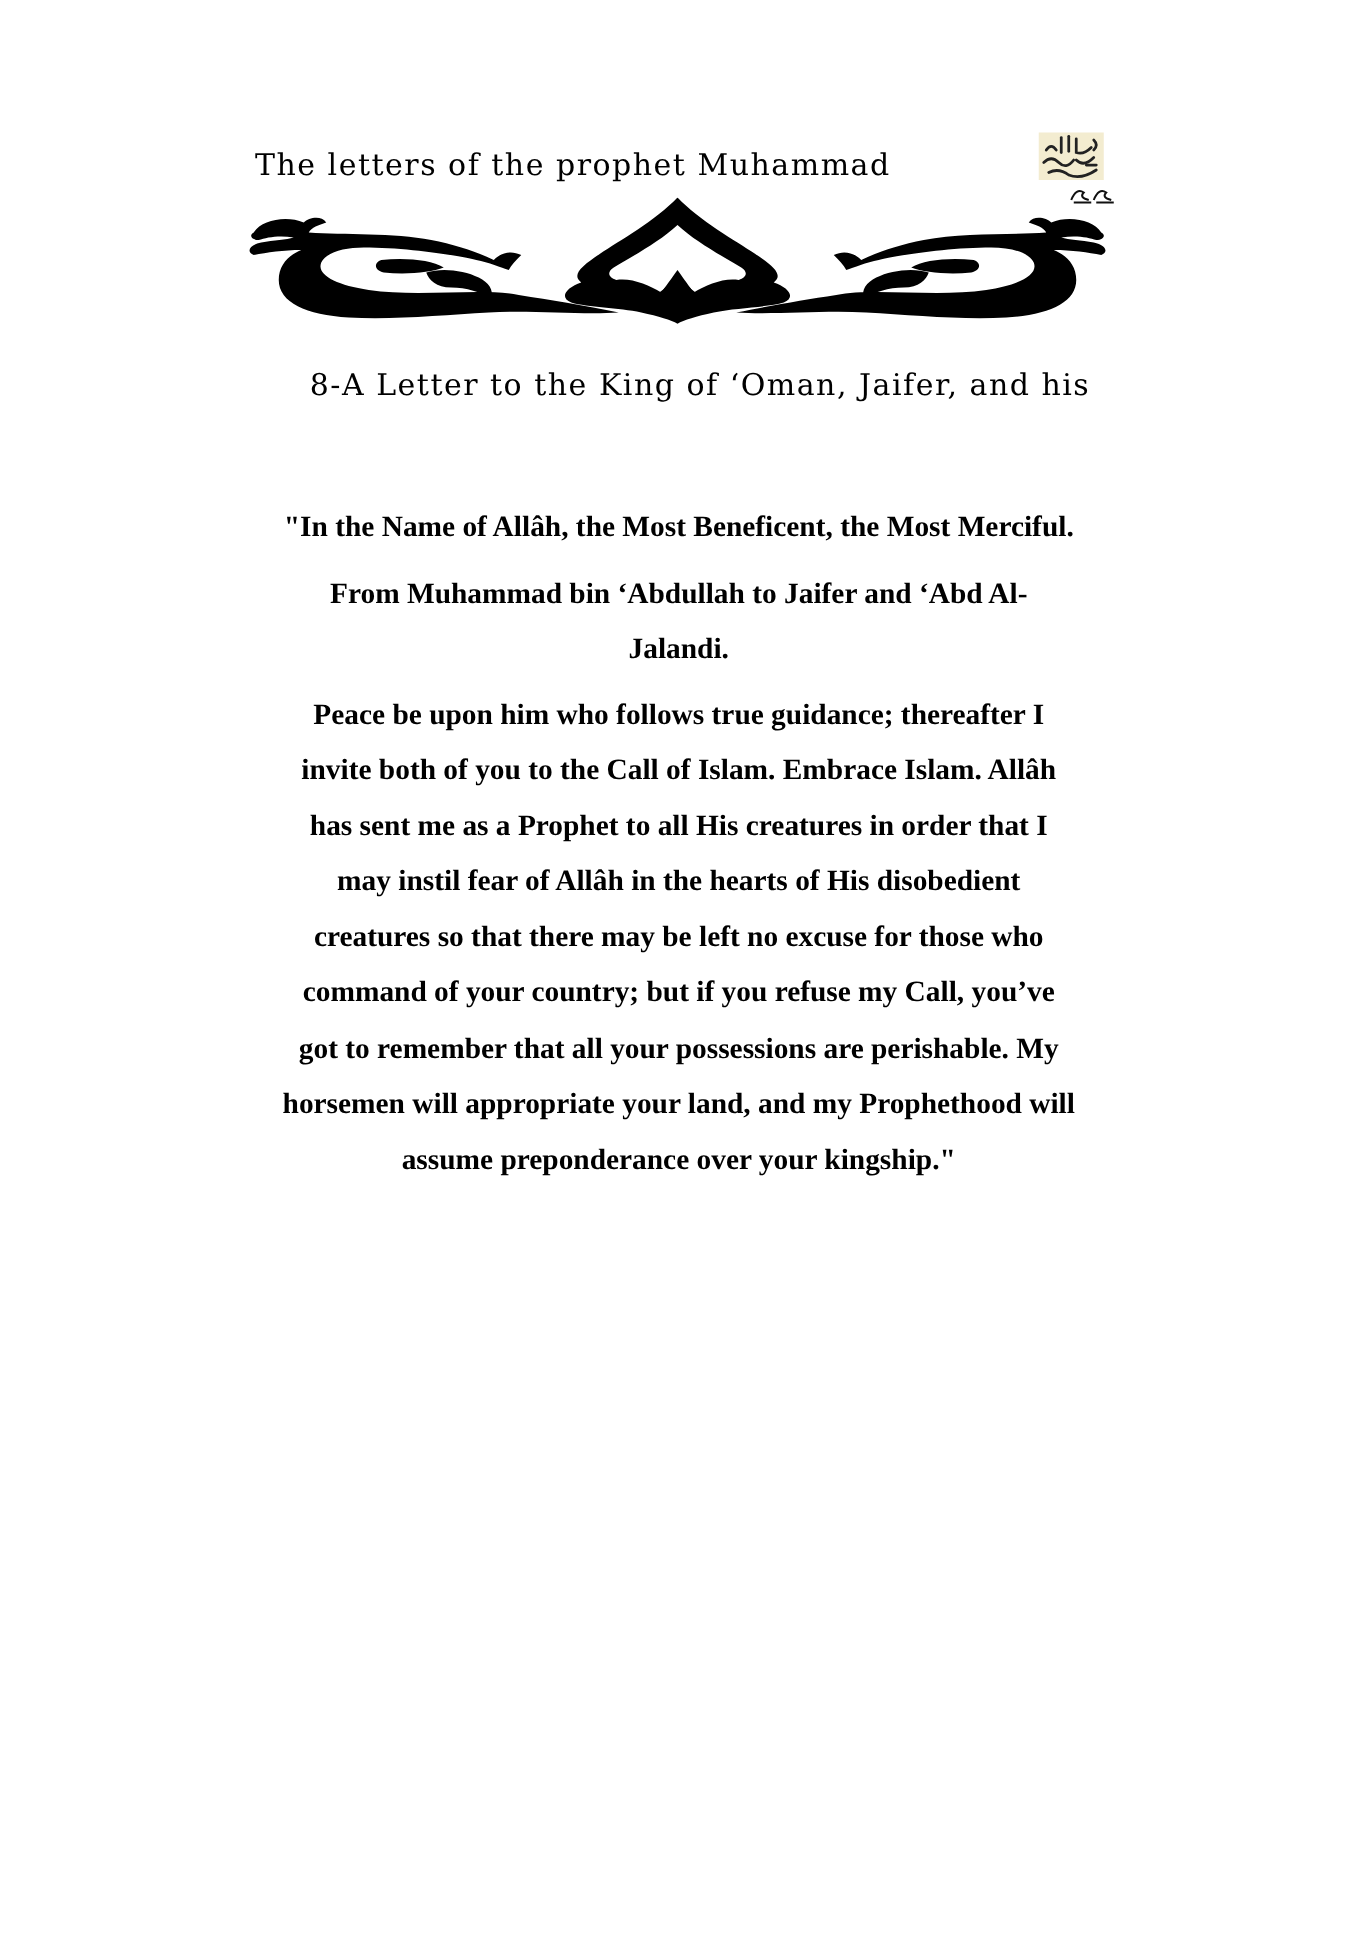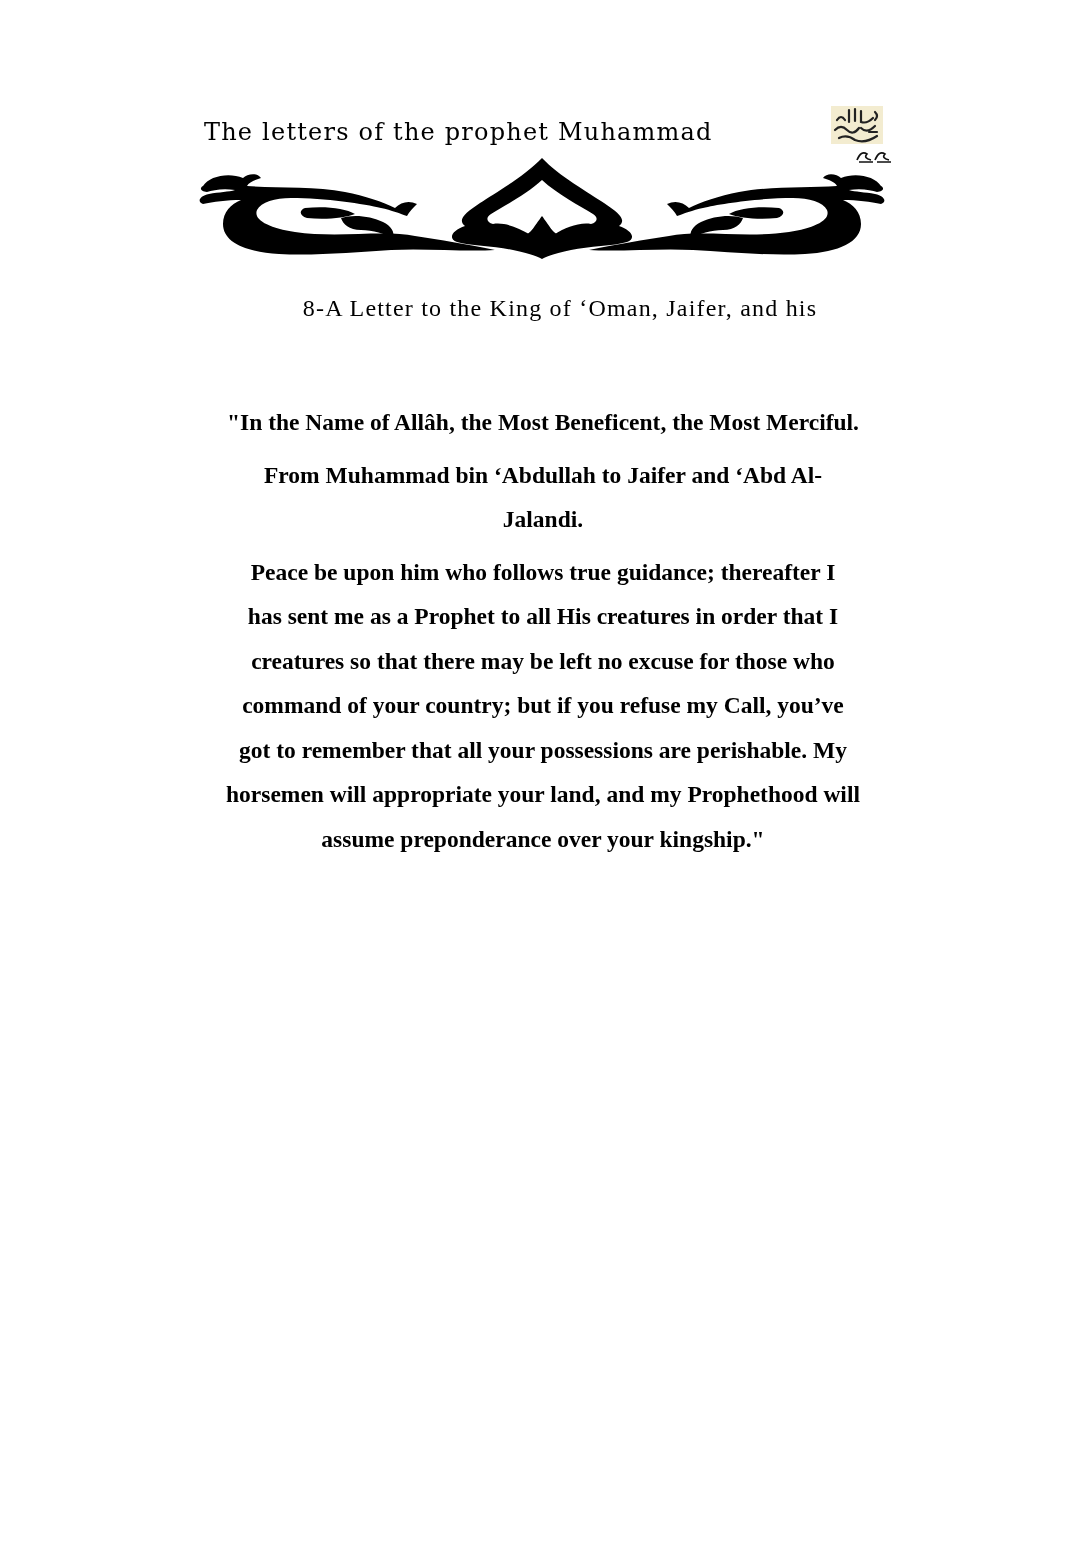--- a/index.html
+++ b/index.html
@@ -66,21 +66,21 @@
       width: 726px;
       text-align: center;
       font-family: "Liberation Serif", serif;
       font-weight: bold;
       font-size: 23.5px;
       line-height: 44.5px;
     }
     .letter-body p {
       margin: 0;
     }
-    .line { display: block; white-space: nowrap; font-family: Liberation Serif, serif; }
+    .line { display: block; white-space: nowrap; }
     .p-gap-sm { height: 8px; }
     .p-gap { height: 8px; }
   </style>
 </head>
 <body>
 
 <div>
 
   <div class="header-title">The letters of the prophet Muhammad</div>
 
@@ -139,21 +139,23 @@
       <span class="line">"In the Name of Allâh, the Most Beneficent, the Most Merciful.</span>
     </p>
     <div class="p-gap-sm"></div>
     <p>
       <span class="line">From Muhammad bin ‘Abdullah to Jaifer and ‘Abd Al-</span>
       <span class="line">Jalandi.</span>
     </p>
     <div class="p-gap"></div>
     <p>
       <span class="line">Peace be upon him who follows true guidance; thereafter I</span>
+      <span class="line">invite both of you to the Call of Islam. Embrace Islam. Allâh</span>
       <span class="line">has sent me as a Prophet to all His creatures in order that I</span>
+      <span class="line">may instil fear of Allâh in the hearts of His disobedient</span>
       <span class="line">creatures so that there may be left no excuse for those who</span>
       <span class="line">command of your country; but if you refuse my Call, you’ve</span>
       <span class="line">got to remember that all your possessions are perishable. My</span>
       <span class="line">horsemen will appropriate your land, and my Prophethood will</span>
       <span class="line">assume preponderance over your kingship."</span>
     </p>
   </div>
 
 </div>
 

